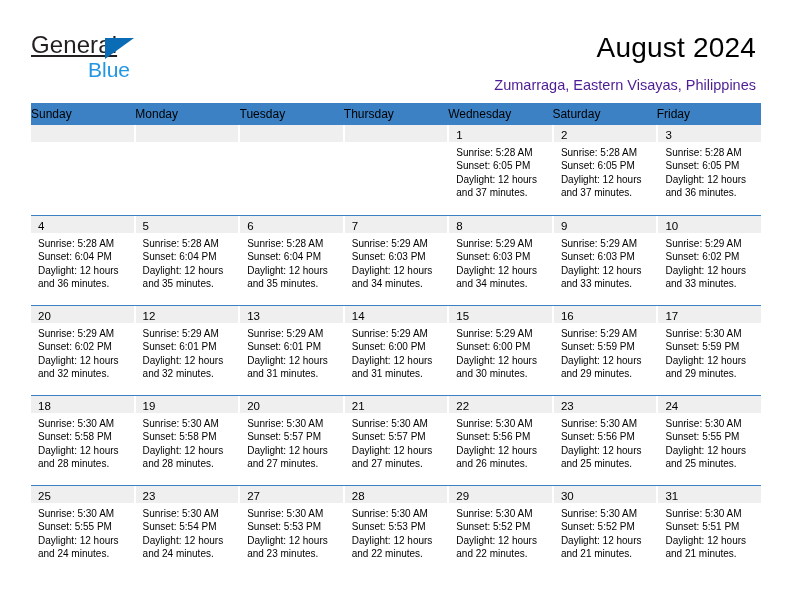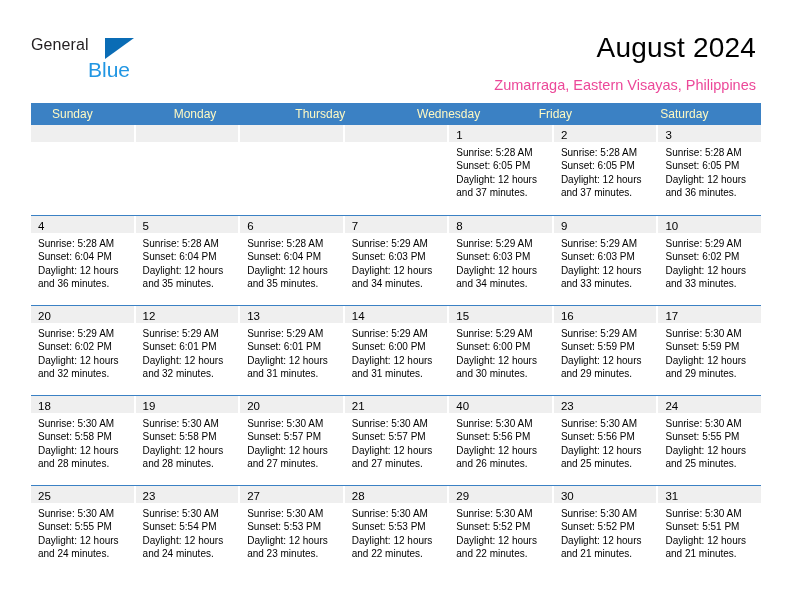--- a/index.html
+++ b/index.html
@@ -30,25 +30,26 @@
   .logo {
     position: absolute;
     left: 31px;
     top: 33px;
     width: 180px;
     height: 52px;
   }
   .logo-row1 {
     position: absolute;
     left: 0; top: 0;
-    font-size: 16px;
+    font-size: 24px;
     color: #231f20;
     letter-spacing: 0.1px;
     line-height: 24px;
     white-space: nowrap;
+    text-decoration: underline;
   }
   .logo-tri {
     position: absolute;
     left: 74px;
     top: 5px;
     width: 0;
     height: 0;
     border-left: 29px solid #0a6cb5;
     border-bottom: 21px solid transparent;
   }
@@ -69,43 +70,43 @@
     color: #000000;
     text-align: left;
     white-space: nowrap;
     letter-spacing: 0.2px;
   }
   .subtitle {
     position: absolute;
     right: 36px;
     top: 77px;
     font-size: 14.5px;
-    color: #ec4899;
+    color: #4c1d95;
     text-align: right;
     white-space: nowrap;
   }
 
   
   .calendar {
     position: absolute;
     left: 31px;
     top: 103px;
     width: 730px;
   }
   .weekday-header {
     display: flex;
     background: #3b81c4;
     height: 22px;
   }
   .weekday-cell {
     flex: 1 1 0;
-    color: #fef9c3;
+    color: #000000;
     font-size: 12px;
     line-height: 22px;
-    padding-left: 21px;
+    padding-left: 0;
     box-sizing: border-box;
     white-space: nowrap;
     overflow: hidden;
   }
 
   .week-row {
     display: flex;
     border-top: 1.5px solid #3b81c4;
     height: 88px;
     box-sizing: border-box;
@@ -157,24 +158,25 @@
     </div>
 
     <div class="title">August 2024</div>
     <div class="subtitle">Zumarraga, Eastern Visayas, Philippines</div>
   </div>
 
   <div class="calendar">
     <div class="weekday-header">
       <div class="weekday-cell">Sunday</div>
       <div class="weekday-cell">Monday</div>
+      <div class="weekday-cell">Tuesday</div>
       <div class="weekday-cell">Thursday</div>
       <div class="weekday-cell">Wednesday</div>
+      <div class="weekday-cell">Saturday</div>
       <div class="weekday-cell">Friday</div>
-      <div class="weekday-cell">Saturday</div>
     </div>
 
     <div class="week-row first">
       <div class="day-cell empty">
         <div class="daynum-band"><span class="daynum"></span></div>
 
       </div>
       <div class="day-cell empty">
         <div class="daynum-band"><span class="daynum"></span></div>
 
@@ -379,21 +381,21 @@
       <div class="day-cell">
         <div class="daynum-band"><span class="daynum">21</span></div>
         <div class="detail">
           <div>Sunrise: 5:30 AM</div>
           <div>Sunset: 5:57 PM</div>
           <div>Daylight: 12 hours</div>
           <div>and 27 minutes.</div>
         </div>
       </div>
       <div class="day-cell">
-        <div class="daynum-band"><span class="daynum">40</span></div>
+        <div class="daynum-band"><span class="daynum">22</span></div>
         <div class="detail">
           <div>Sunrise: 5:30 AM</div>
           <div>Sunset: 5:56 PM</div>
           <div>Daylight: 12 hours</div>
           <div>and 26 minutes.</div>
         </div>
       </div>
       <div class="day-cell">
         <div class="daynum-band"><span class="daynum">23</span></div>
         <div class="detail">

